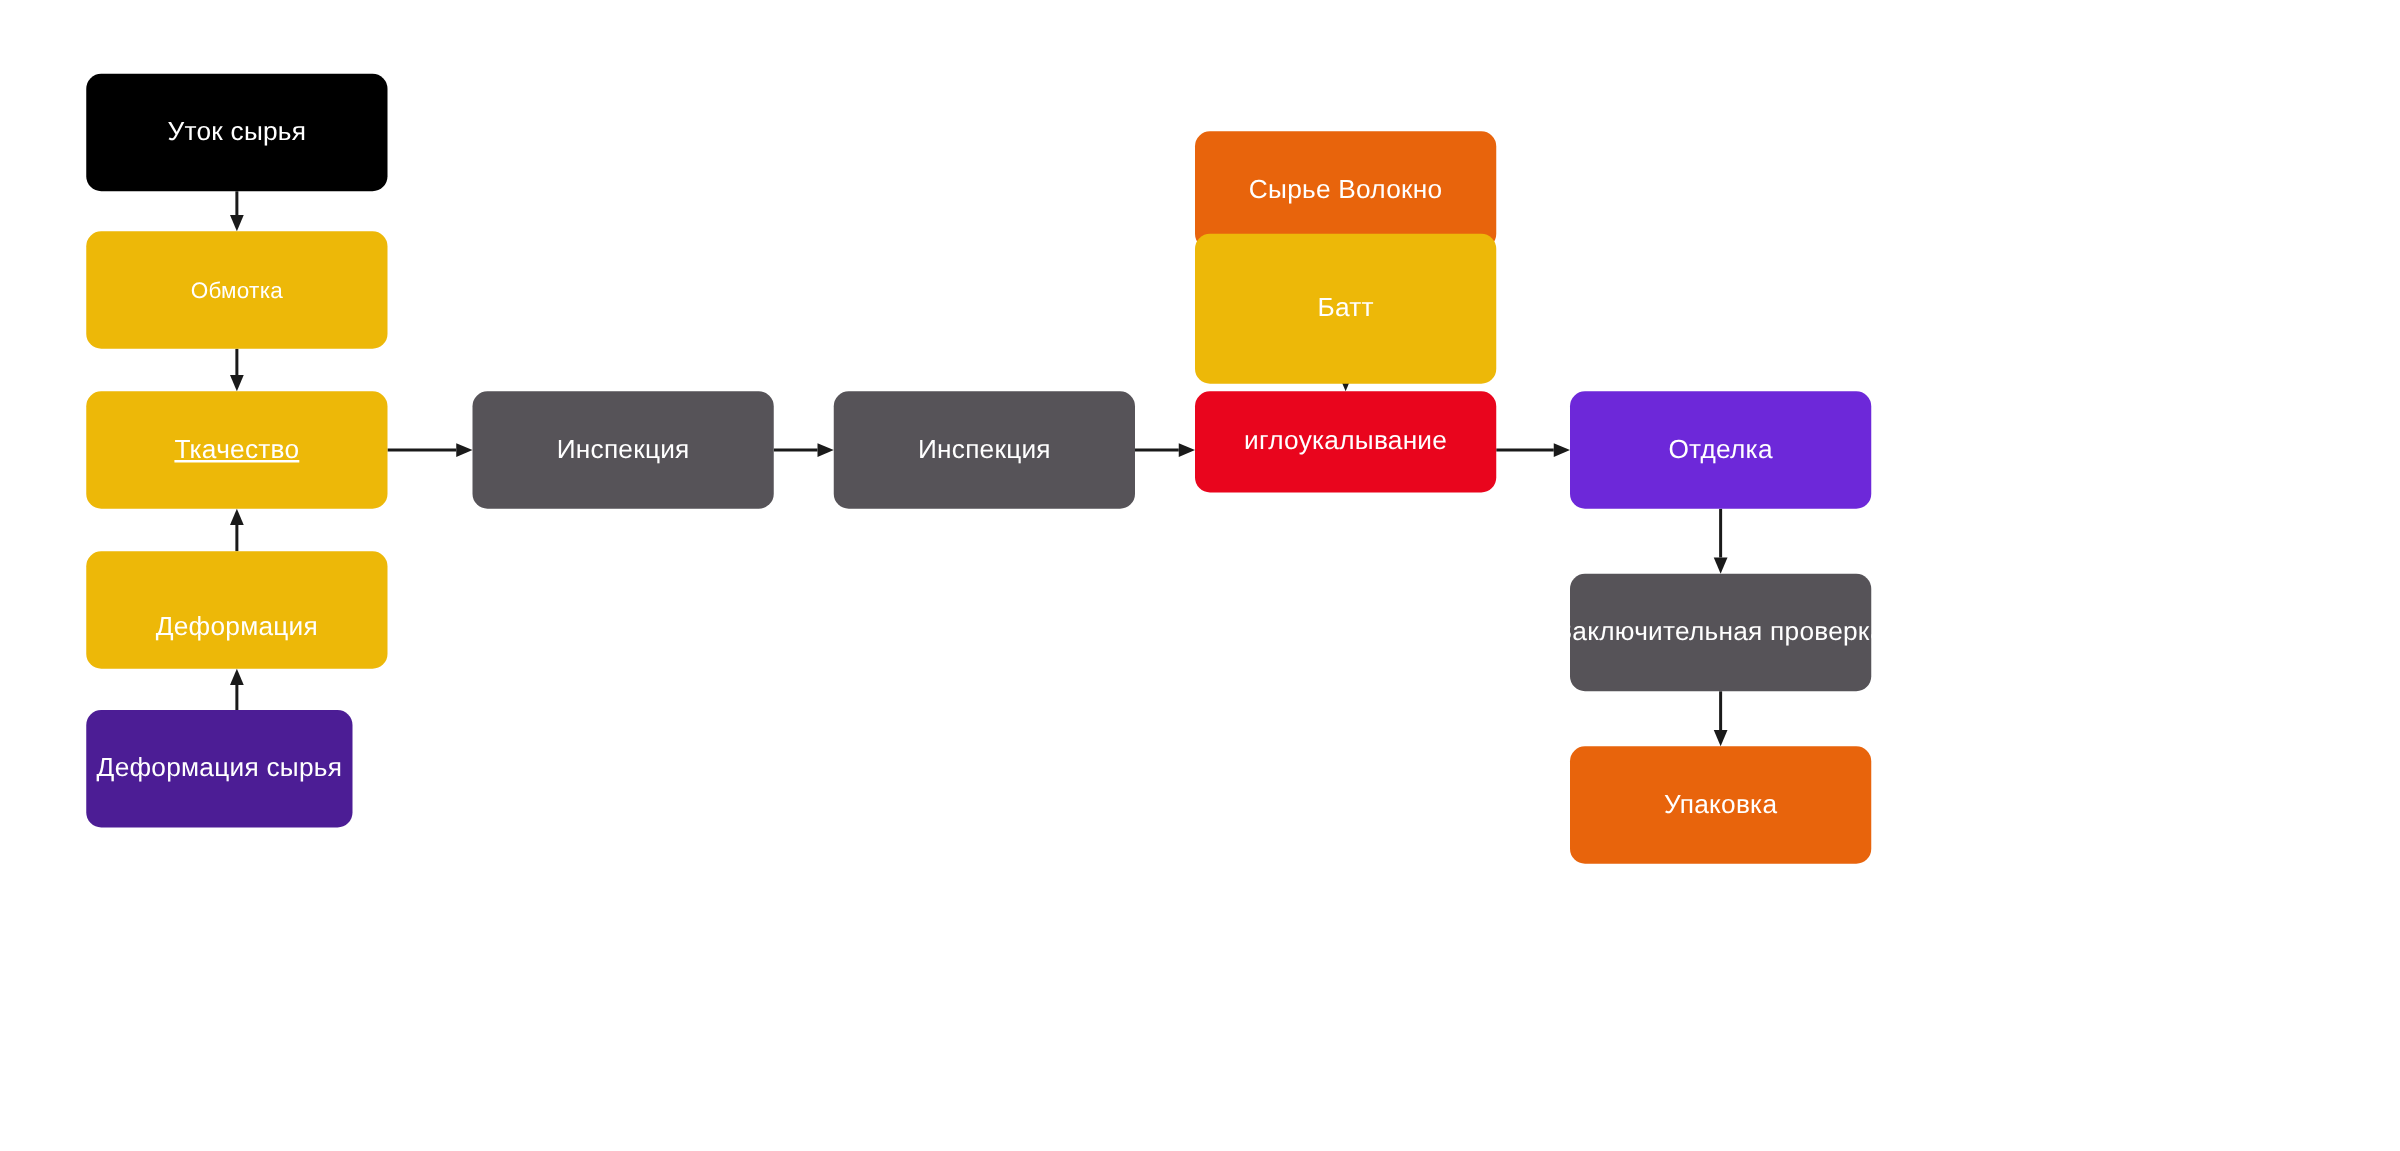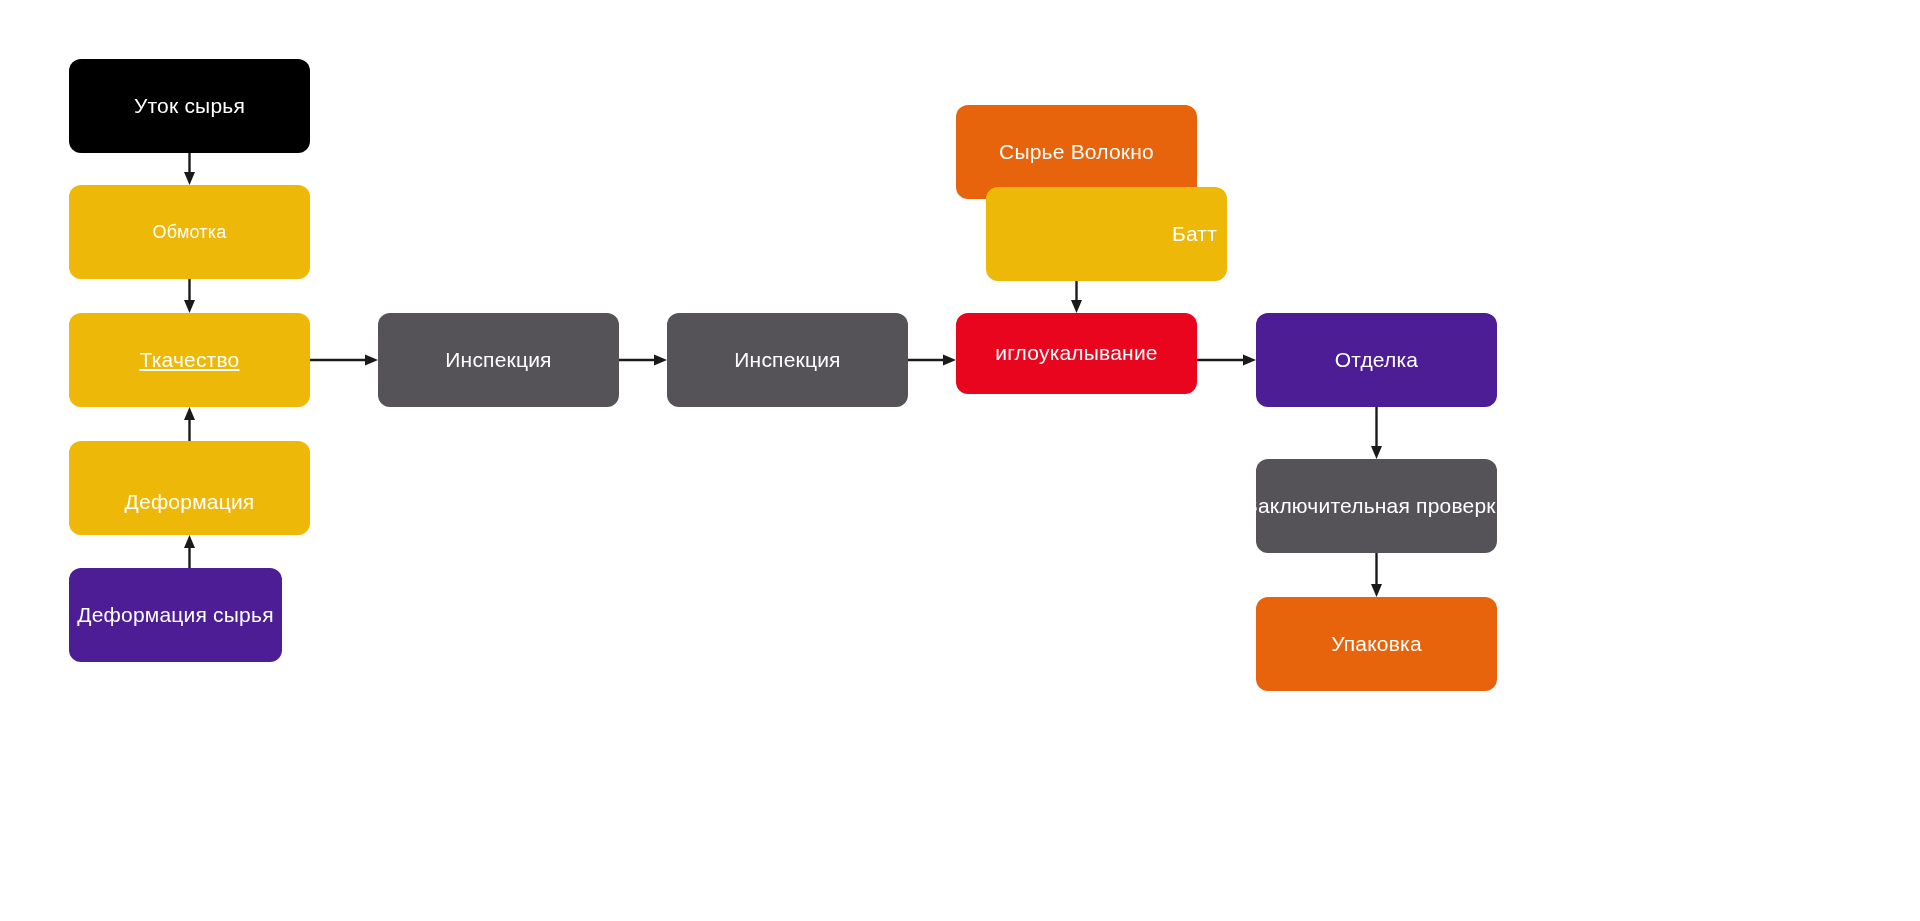--- a/index.html
+++ b/index.html
@@ -127,27 +127,27 @@
       </div>
       <div class="node" style="left: 378px; top: 313px; width: 241px; height: 94px; background: rgb(86, 83, 88);">
         <span class="node-label" style="font-size: 21px;">Инспекция</span>
       </div>
       <div class="node" style="left: 667px; top: 313px; width: 241px; height: 94px; background: rgb(86, 83, 88);">
         <span class="node-label" style="font-size: 21px;">Инспекция</span>
       </div>
       <div class="node" style="left: 956px; top: 61px; width: 241px; height: 94px; background: rgb(232, 100, 12); margin-top: 44px;">
         <span class="node-label" style="font-size: 21px;">Сырье Волокно</span>
       </div>
-      <div class="node" style="left: 986px; top: 187px; width: 241px; height: 94px; background: rgb(237, 184, 8); justify-content: flex-end;">
+      <div class="node" style="left: 956px; top: 187px; width: 241px; height: 120px; background: rgb(237, 184, 8);">
         <span class="node-label" style="font-size: 21px;">Батт</span>
       </div>
       <div class="node" style="left: 956px; top: 313px; width: 241px; height: 81px; background: rgb(233, 5, 29);">
         <span class="node-label" style="font-size: 21px;">иглоукалывание</span>
       </div>
-      <div class="node" style="left: 1256px; top: 313px; width: 241px; height: 94px; background: #4c1d95;">
+      <div class="node" style="left: 1256px; top: 313px; width: 241px; height: 94px; background: #6d28d9;">
         <span class="node-label" style="font-size: 21px;">Отделка</span>
       </div>
       <div class="node" style="left: 1256px; top: 459px; width: 241px; height: 94px; background: rgb(86, 83, 88);">
         <span class="node-label" style="font-size: 21px;">Заключительная проверка</span>
       </div>
       <div class="node" style="left: 1256px; top: 597px; width: 241px; height: 94px; background: rgb(232, 100, 12);">
         <span class="node-label" style="font-size: 21px;">Упаковка</span>
       </div>
     </div>
 </div>

